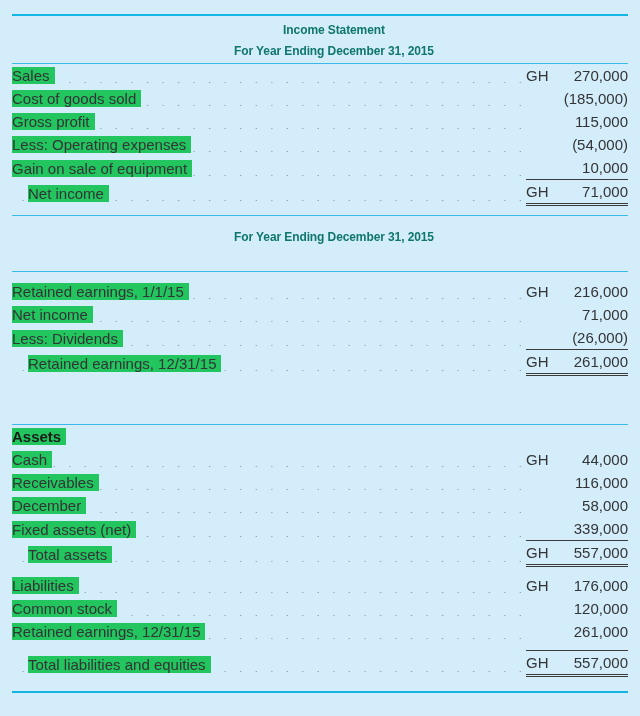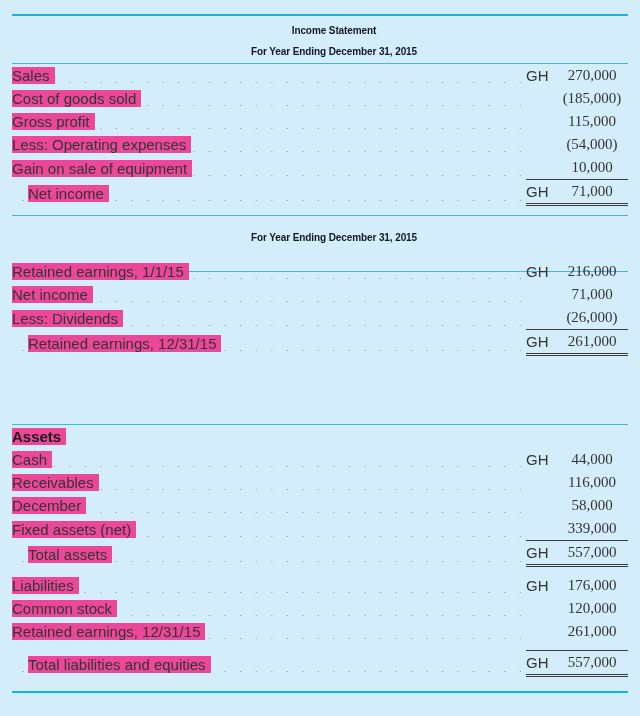--- a/index.html
+++ b/index.html
@@ -32,24 +32,24 @@
     background: #14b4e4;
   }
   .rule.thin { height: 1px; background: #3cb9e8; }
 
   
   .block { position: absolute; left: 0; right: 0; }
 
   .stmt-title {
     text-align: center;
     font-weight: bold;
-    font-size: 10px;
+    font-size: 12px;
     line-height: 21px;
     letter-spacing: -0.1px;
-    color: #0f172a;
+    color: #0f766e;
     margin-left: 28px;
   }
 
   
   table.lines {
     width: 616px;
     margin: 0 12px;
     border-collapse: collapse;
     table-layout: fixed;
   }
@@ -58,21 +58,21 @@
     font-size: 15px;
     line-height: 23px;
     color: #333436;
     vertical-align: bottom;
     white-space: nowrap;
   }
   td.label {
     position: relative;
     overflow: hidden;
   }
-  td.label .txt { background: #ec4899; padding-right: 5px; position: relative; z-index: 2;}
+  td.label .txt { background: #22c55e; padding-right: 5px; position: relative; z-index: 2;}
   td.label .dots {
     position: absolute;
     left: 0; right: 0; bottom: 4px;
     z-index: 1;
     overflow: hidden;
     color: #6e7477;
     letter-spacing: 3.6px;
     font-size: 15px;
     line-height: 8px;
     white-space: nowrap;
@@ -83,23 +83,22 @@
 
   td.cur {
     width: 30px;
     text-align: left;
     color: #333436;
     padding-left: 2px;
     margin-left: 21px;
   }
   td.amt {
     width: 72px;
-    text-align: center;
+    text-align: right;
     color: #333436;
-    font-family: Liberation Serif, serif;
   }
   tr.section-head td {
     font-weight: bold;
     color: #1b1b1b;
   }
 
   
   tr.ruled-above td.cur,
   tr.ruled-above td.amt { border-top: 1px solid #3b3b3b; }
   tr.total td.cur,
@@ -156,21 +155,21 @@
         </tbody>
       </table>
   </div>
 
   <div class="rule thin" style="top:215px;"></div>
 
   <div class="block" style="top:227px;">
     <div class="stmt-title">For Year Ending December 31, 2015</div>
   </div>
   <div class="rule thin" style="top:271px;"></div>
-  <div class="block" style="top:260px;">
+  <div class="block" style="top:280px;">
     <table class="lines">
         <tbody id="rows-1">
           <tr class="">
             <td class="label"><span class="txt">Retained earnings, 1/1/15</span><span class="dots">. . . . . . . . . . . . . . . . . . . . . . . . . . . . . . . . . . . . . . . . . . . . . . . . . . . . . . . . . . . . . . . . . . . . . . . . . . . . . . . . </span></td>
             <td class="cur">GH</td>
             <td class="amt">216,000</td>
           </tr>
           <tr class="">
             <td class="label"><span class="txt">Net income</span><span class="dots">. . . . . . . . . . . . . . . . . . . . . . . . . . . . . . . . . . . . . . . . . . . . . . . . . . . . . . . . . . . . . . . . . . . . . . . . . . . . . . . . </span></td>
             <td class="cur"></td>

